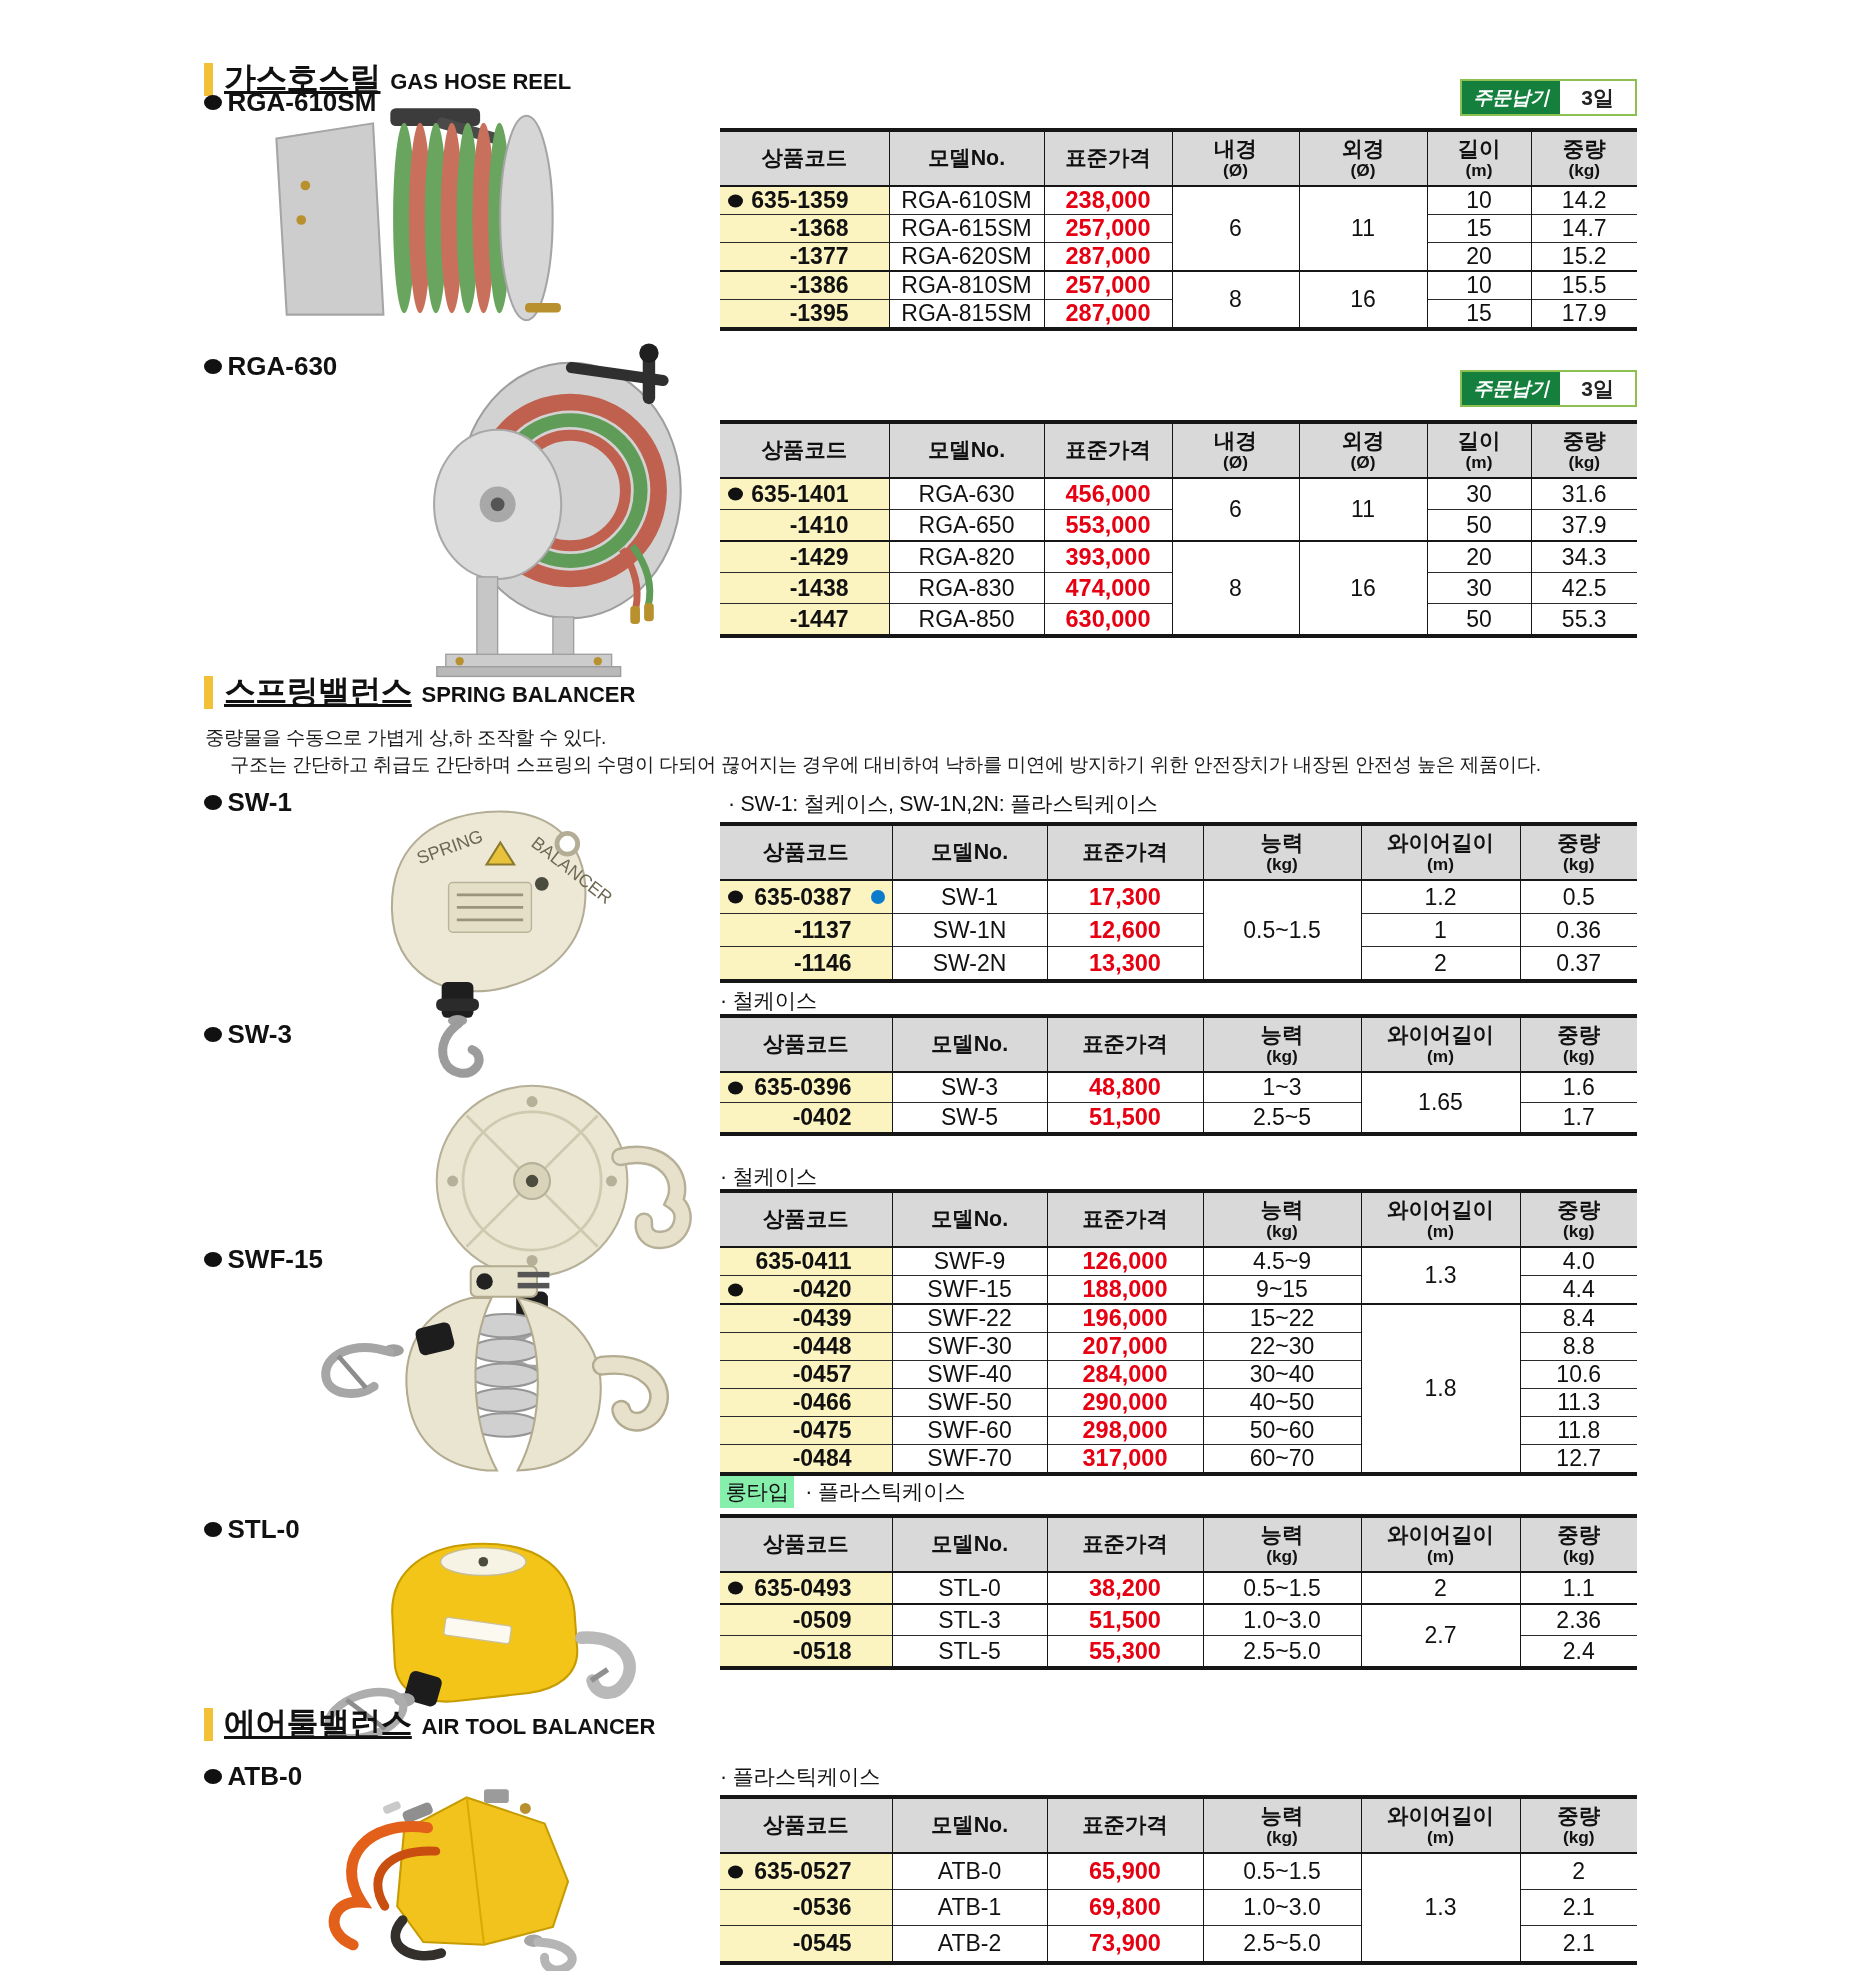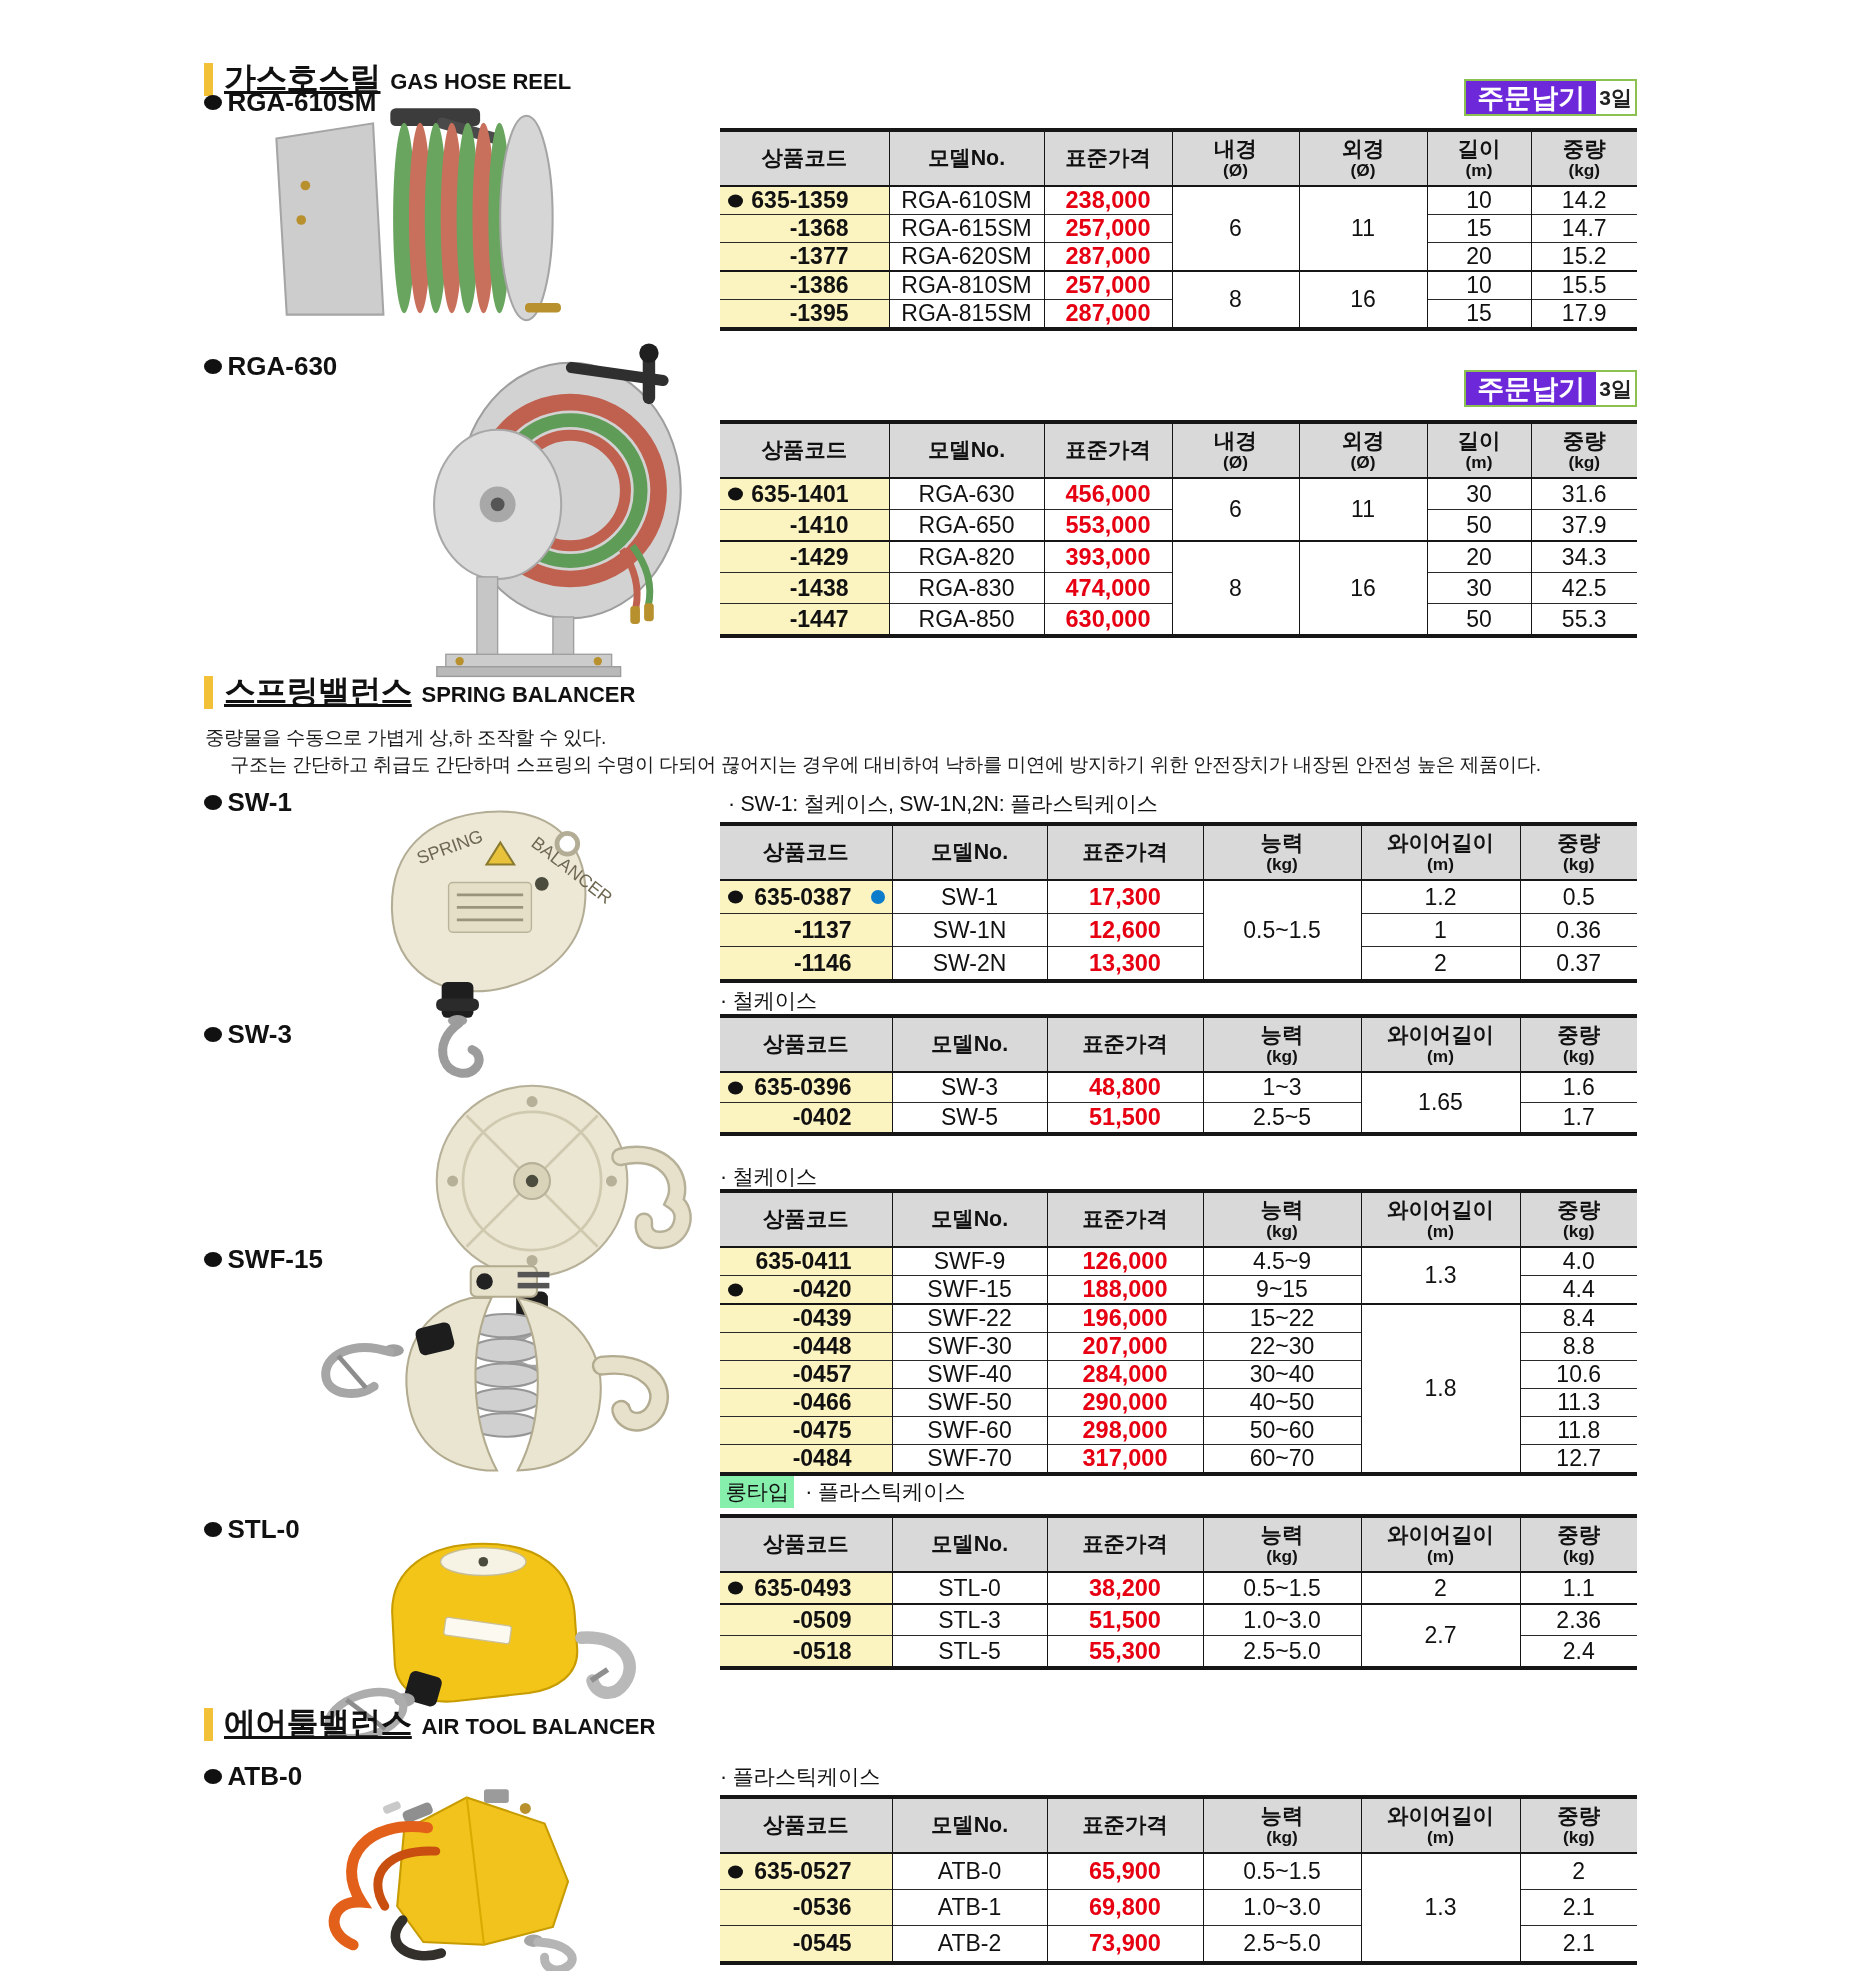--- a/index.html
+++ b/index.html
@@ -15,22 +15,22 @@
   
   .desc{position:absolute;font-size:19.3px;color:#1c1c1c;white-space:nowrap;letter-spacing:-0.3px;}
 
   
   .plabel{position:absolute;display:flex;align-items:center;font-size:26px;font-weight:600;white-space:nowrap;}
   .pdot{display:inline-block;width:18px;height:15px;background:#111;border-radius:50%;margin-right:5.5px;}
 
   
   .badge{position:absolute;display:flex;align-items:stretch;height:37px;border:2.1px solid #8cc152;
          background:#fff;box-sizing:border-box;}
-  .badge-l{background:#6d28d9;color:#fff;font-weight:bold;font-size:27px;display:flex;align-items:center;padding:0 11px;}
-  .badge-v{color:#222;font-weight:bold;font-size:21px;display:flex;align-items:center;padding:0 3px;}
+  .badge-l{background:#15803d;color:#fff;font-weight:bold;font-size:19px;display:flex;align-items:center;padding:0 11px;font-style:italic;}
+  .badge-v{color:#222;font-weight:bold;font-size:21px;display:flex;align-items:center;padding:0 21px;}
 
   
   .note{position:absolute;font-size:21.4px;display:flex;align-items:center;white-space:nowrap;letter-spacing:-0.3px;}
   .note-tag{background:#86efac;font-weight:normal;padding:1.4px 5.5px;margin-right:11px;}
 
   
   .tbl{position:absolute;width:917px;}
   .tbl table{border-collapse:collapse;table-layout:fixed;width:100%;
              border-top:4.8px solid #161616;border-bottom:4.8px solid #161616;}
   .tbl th{background:#d9d9d9;border-left:1.4px solid #161616;border-top:2.1px solid #fff;

